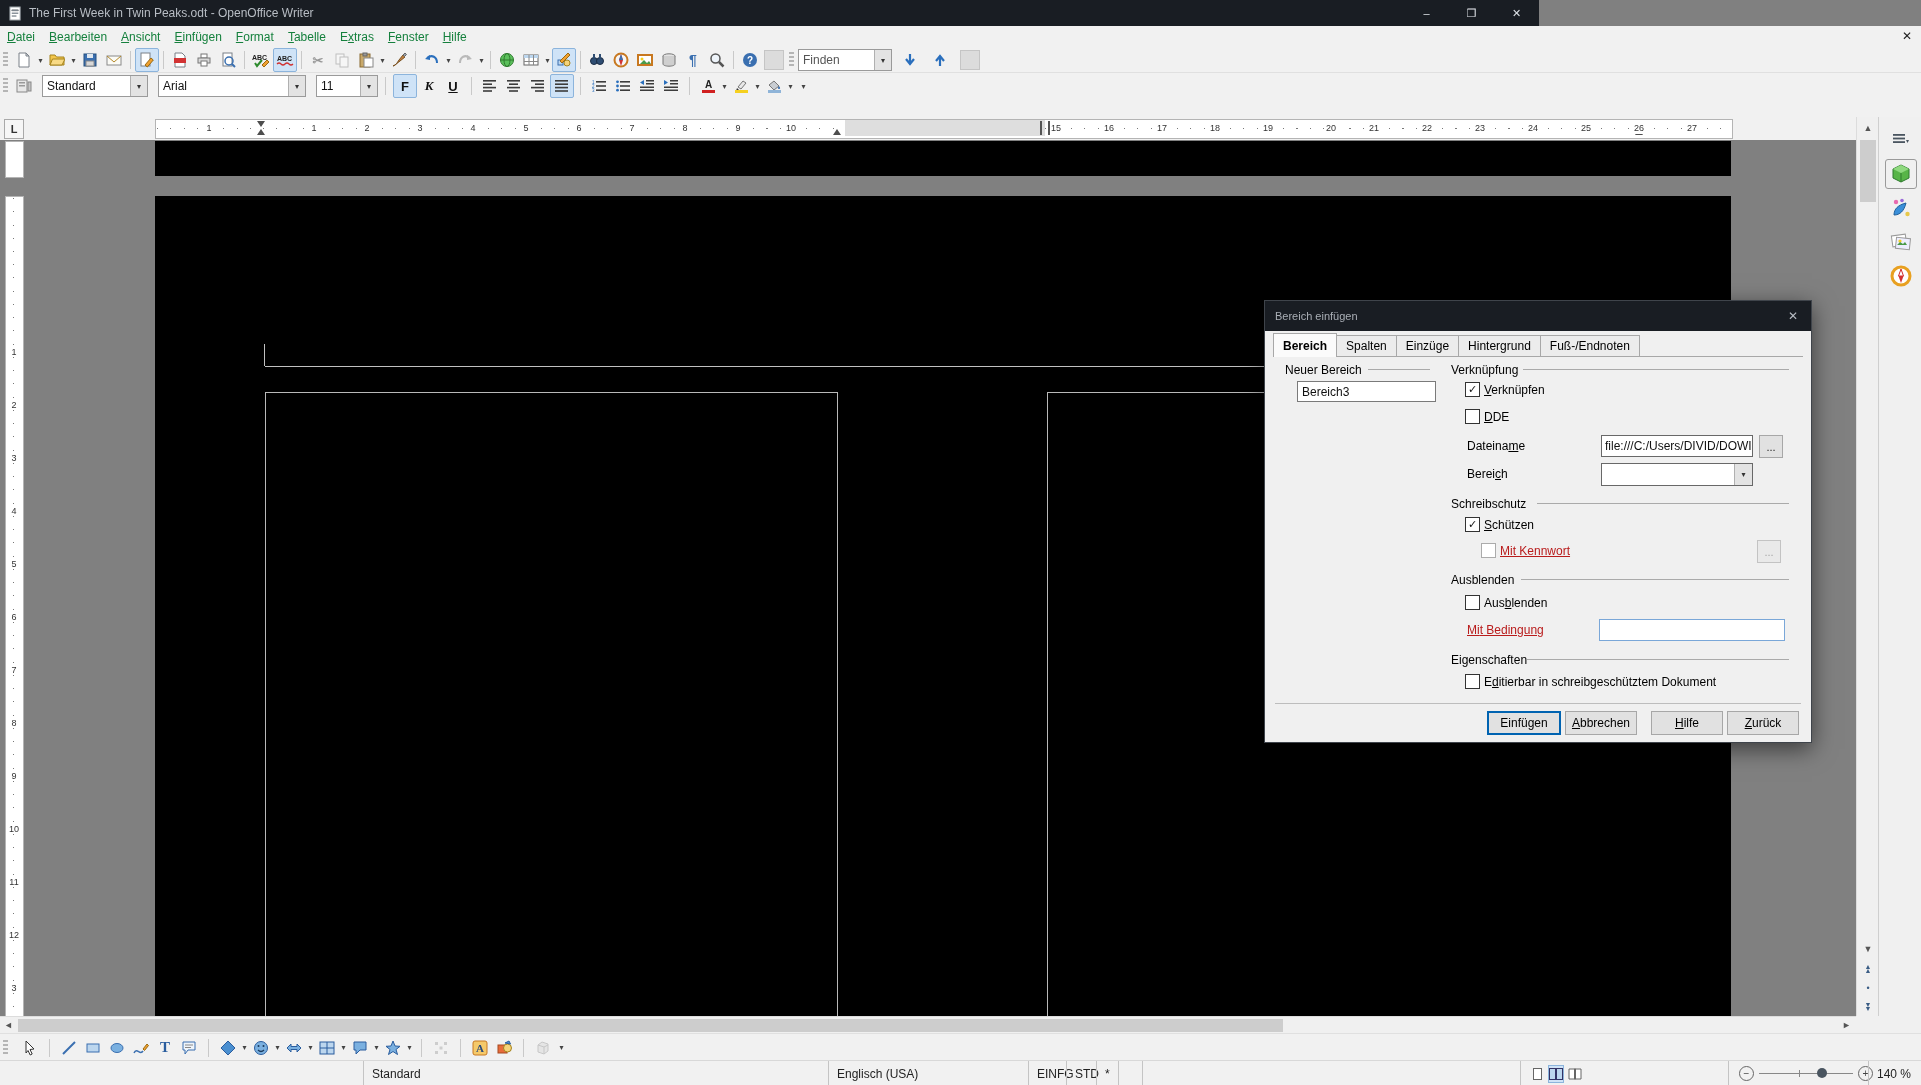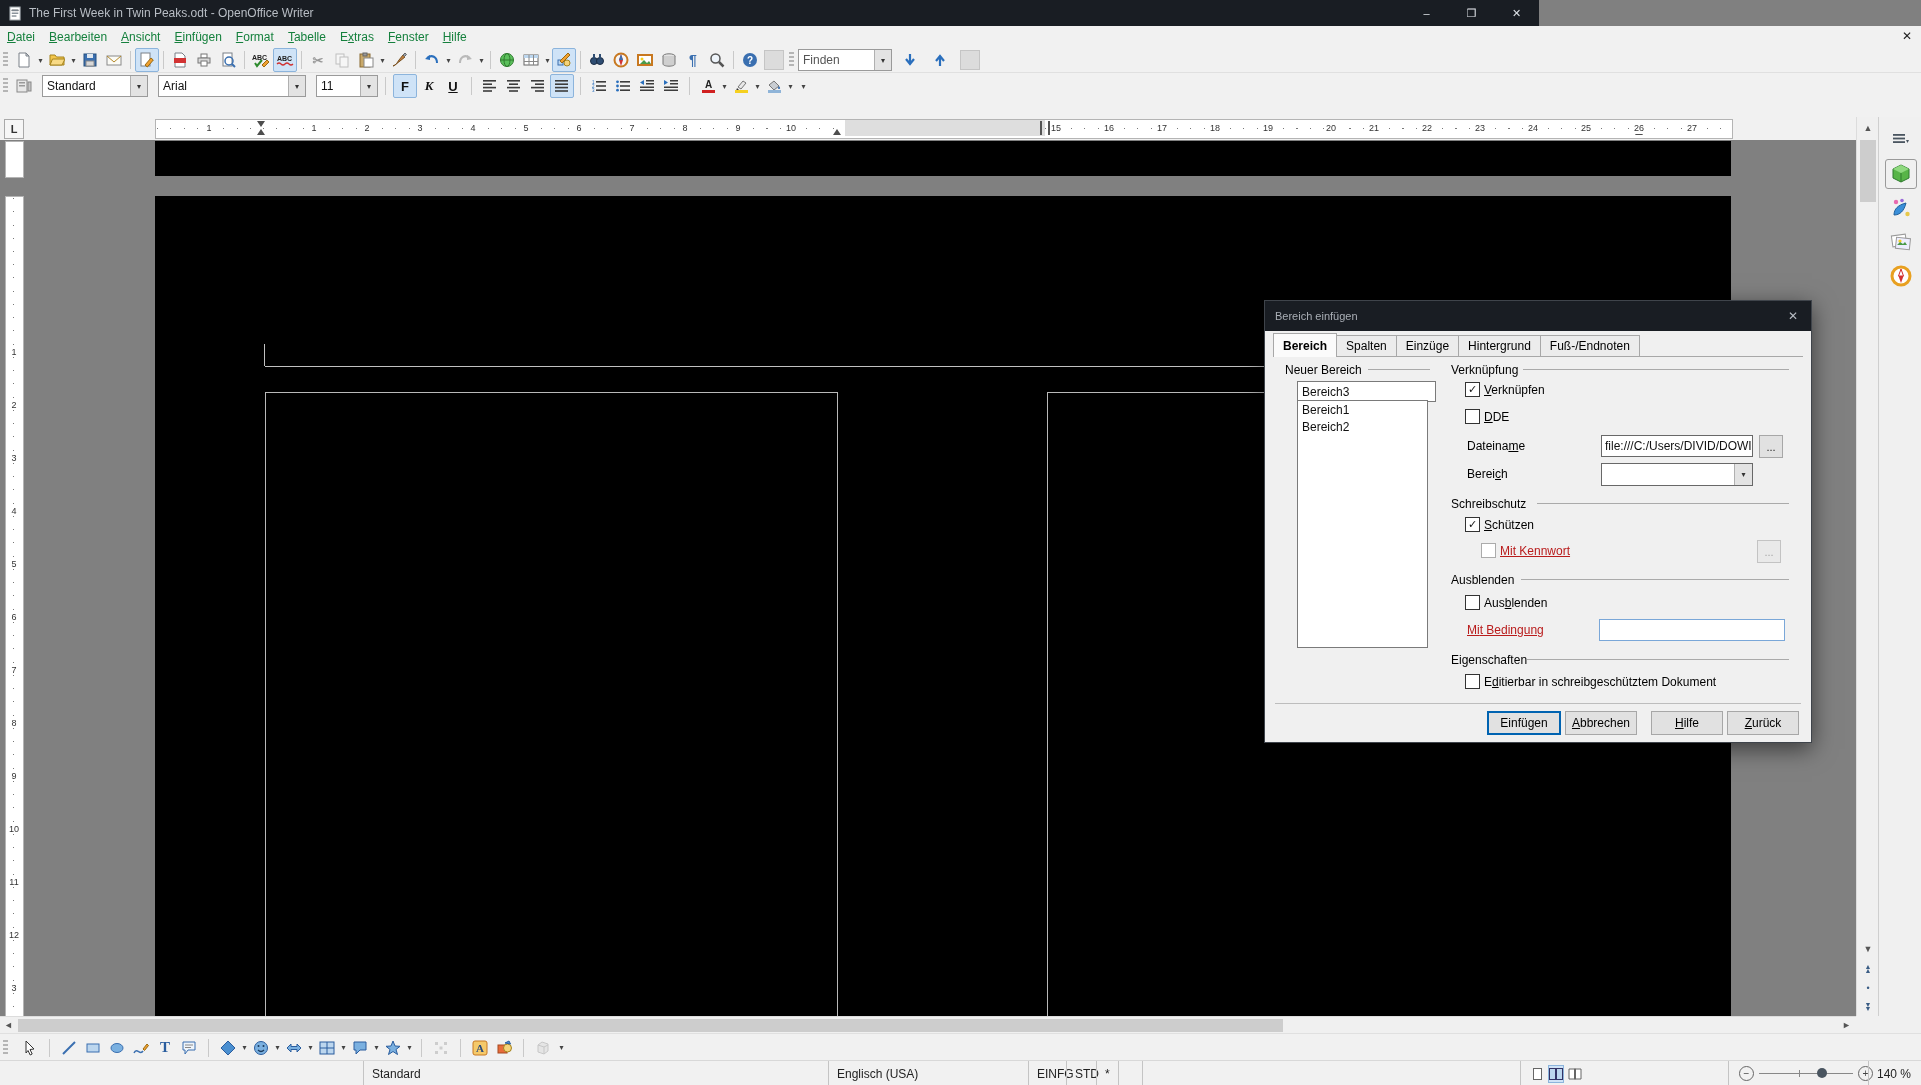--- a/index.html
+++ b/index.html
@@ -813,28 +813,20 @@
     <span class="tab"><span>Hintergrund</span></span>
     <span class="tab"><span>Fuß-/Endnoten</span></span>
   </div>
   <div class="tabline"></div>
 
   <span class="grplab" style="left:20px;top:62px;">Neuer Bereich</span>
   <span class="grpline" style="left:103px;top:68px;width:62px;"></span>
   <div class="editbox" style="left:32px;top:80px;width:129px;height:19px;">
     <span>Bereich3</span>
   </div>
-  <div class="listbox" style="left:32px;top:99px;width:129px;height:246px;">
-    <div class="litem">
-        <span>Bereich1</span>
-      </div>
-    <div class="litem">
-        <span>Bereich2</span>
-      </div>
-  </div>
 
   <span class="grplab" style="left:186px;top:62px;">Verknüpfung</span>
   <span class="grpline" style="left:258px;top:68px;width:266px;"></span>
   <span class="cb" style="left:200px;top:81px;">✓</span>
   <span class="cblab" style="left:219px;top:82px;"><u>V</u>erknüpfen</span>
   <span class="cb" style="left:200px;top:108px;"></span>
   <span class="cblab" style="left:219px;top:109px;"><u>D</u>DE</span>
   <span class="lab" style="left:202px;top:138px;">Dateina<u>m</u>e</span>
   <div class="field" style="left:336px;top:134px;width:150px;height:20px;">
     <span class="ftext">file:///C:/Users/DIVID/DOWI</span>

